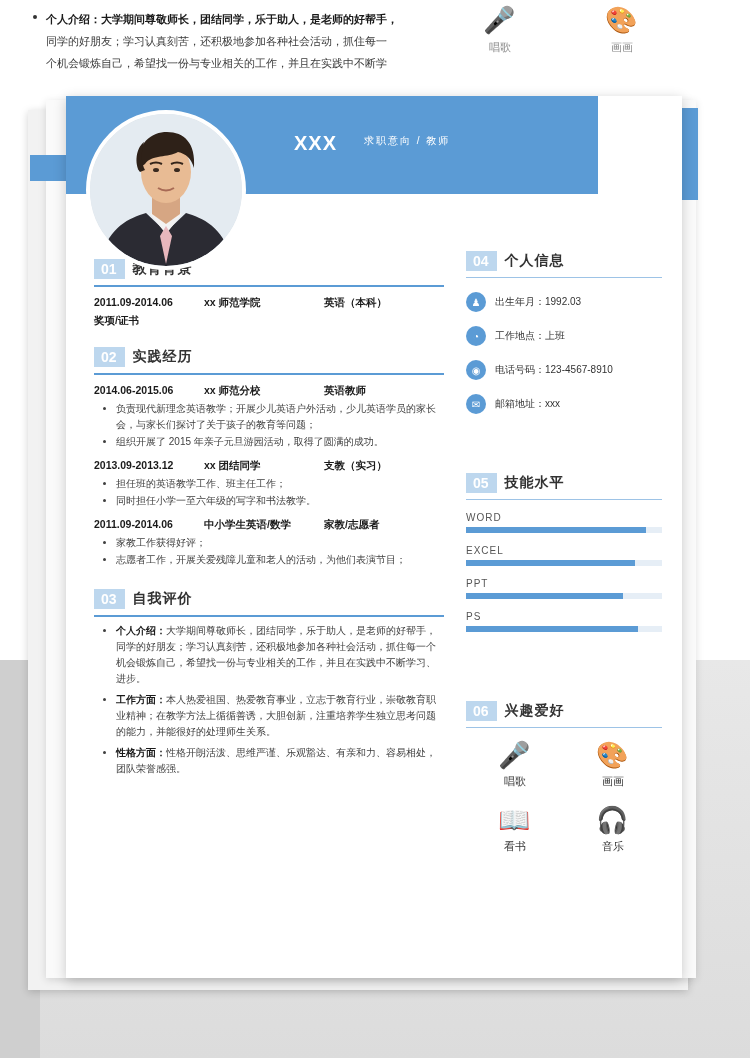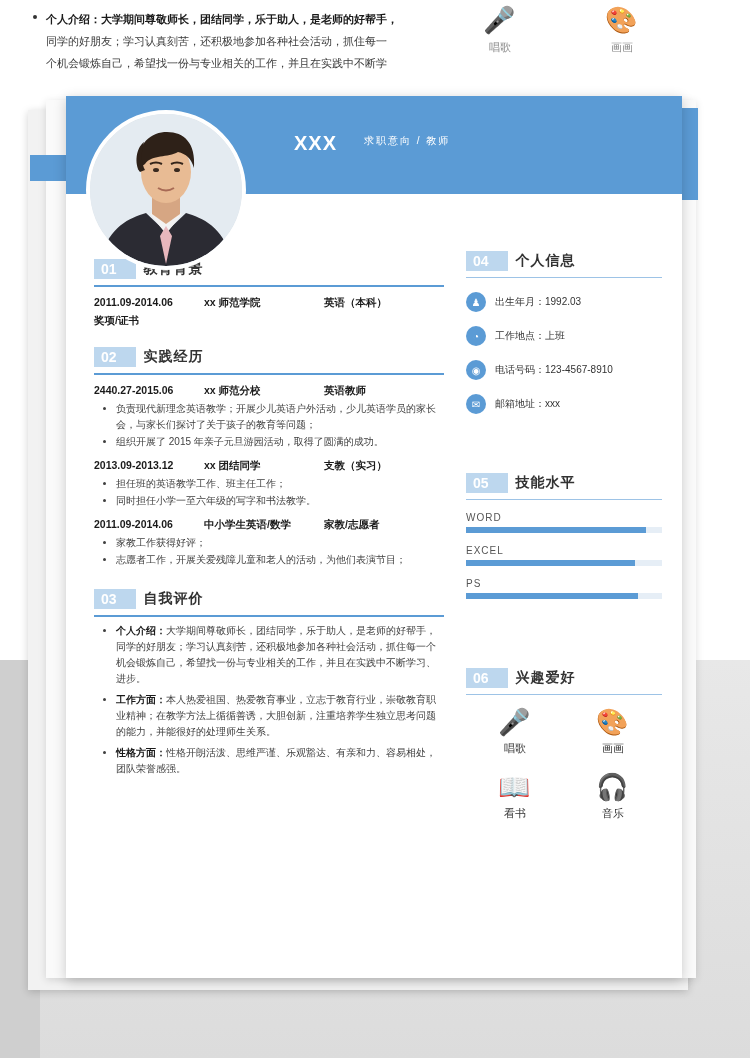--- a/index.html
+++ b/index.html
@@ -98,21 +98,21 @@
     position: absolute;
     left: 66px; top: 96px;
     width: 616px; height: 882px;
     background: #ffffff;
     box-shadow: 0 3px 12px rgba(0,0,0,0.2);
   }
 
   .header {
     position: absolute;
     left: 0; top: 0;
-    width: 616px; height: 98px;
+    width: 532px; height: 98px;
     background: #5b9bd5;
   }
   .header-name {
     position: absolute;
     left: 228px; top: 36px;
     font-size: 20px;
     font-weight: bold;
     color: #ffffff;
     letter-spacing: 1px;
   }
@@ -158,21 +158,21 @@
     height: 26px;
     display: flex;
     align-items: center;
   }
   .sec-num {
     display: inline-block;
     background: #bdd7ee;
     color: #ffffff;
     font-size: 14px;
     font-weight: bold;
-    padding: 3px 19px 3px 7px;
+    padding: 3px 8px 3px 7px;
     line-height: 14px;
   }
   .sec-title {
     font-size: 14px;
     font-weight: bold;
     color: #333;
     margin-left: 8px;
     letter-spacing: 1px;
   }
   .sec-rule {
@@ -377,21 +377,21 @@
     </div>
 
     <div class="sec" style="margin-top:16px">
       <div class="sec-head">
         <span class="sec-num">02</span>
         <span class="sec-title">实践经历</span>
       </div>
       <div class="sec-rule"></div>
 
       <div class="job-row">
-        <span class="job-date">2440.27-2015.06</span>
+        <span class="job-date">2014.06-2015.06</span>
         <span class="job-org">xx 师范分校</span>
         <span class="job-role">英语教师</span>
       </div>
       <ul class="bul">
         <li>负责现代新理念英语教学；开展少儿英语户外活动，少儿英语学员的家长会，与家长们探讨了关于孩子的教育等问题；</li>
         <li>组织开展了 2015 年亲子元旦游园活动，取得了圆满的成功。</li>
       </ul>
 
       <div class="job-row">
         <span class="job-date">2013.09-2013.12</span>
@@ -471,20 +471,26 @@
       <div class="skill">
         <div class="skill-name">WORD</div>
         <div class="bar-bg">
             <div class="bar-fg" style="width:92%"></div>
           </div>
       </div>
       <div class="skill">
         <div class="skill-name">EXCEL</div>
         <div class="bar-bg">
             <div class="bar-fg" style="width:86%"></div>
+          </div>
+      </div>
+      <div class="skill">
+        <div class="skill-name">PPT</div>
+        <div class="bar-bg">
+            <div class="bar-fg" style="width:80%"></div>
           </div>
       </div>
       <div class="skill">
         <div class="skill-name">PS</div>
         <div class="bar-bg">
             <div class="bar-fg" style="width:88%"></div>
           </div>
       </div>
     </div>
 

